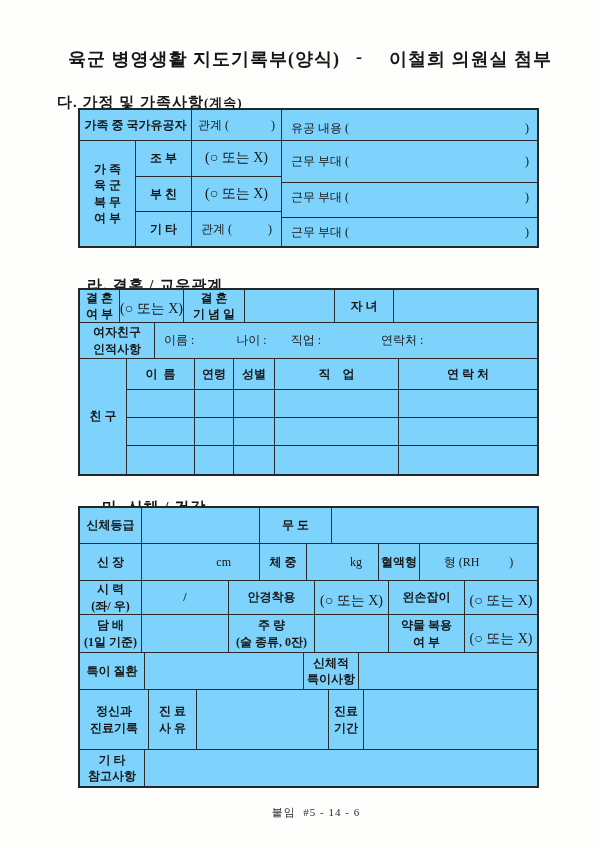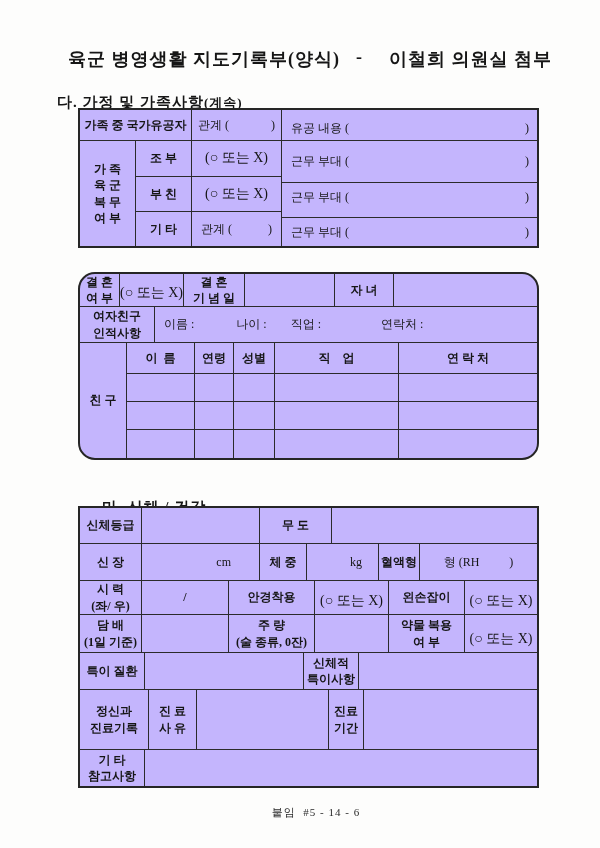--- a/index.html
+++ b/index.html
@@ -24,24 +24,24 @@
   }
   .section-heading .suffix{font-size:13px;}
   #heading-family{top:76px;left:38px;}
   #heading-marriage{top:259px;left:68px;}
   #heading-health{top:481px;left:83px;}
   
   .form-table{
     position:absolute;left:78px;width:457px;
     border:2px solid #262626;
     box-sizing:content-box;
-    background:#c4b5fd;
+    background:#7dd3fc;
   }
   #table-family{top:108px;}
-  #table-marriage{top:272px;border-radius:17px;}
+  #table-marriage{top:288px;}
   #table-health{top:506px;}
   .tblock{display:grid;}
   .tblock.sep{border-top:1px solid #2b2b2b;}
   .cell{
     display:flex;align-items:center;justify-content:center;
     text-align:center;
     font-size:12px;line-height:1.35;
     white-space:pre-wrap;
     overflow:hidden;
     font-weight:bold;

